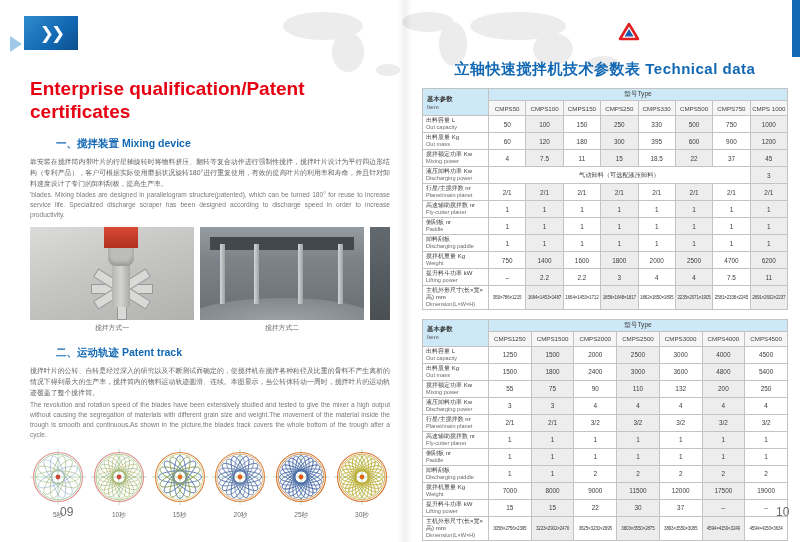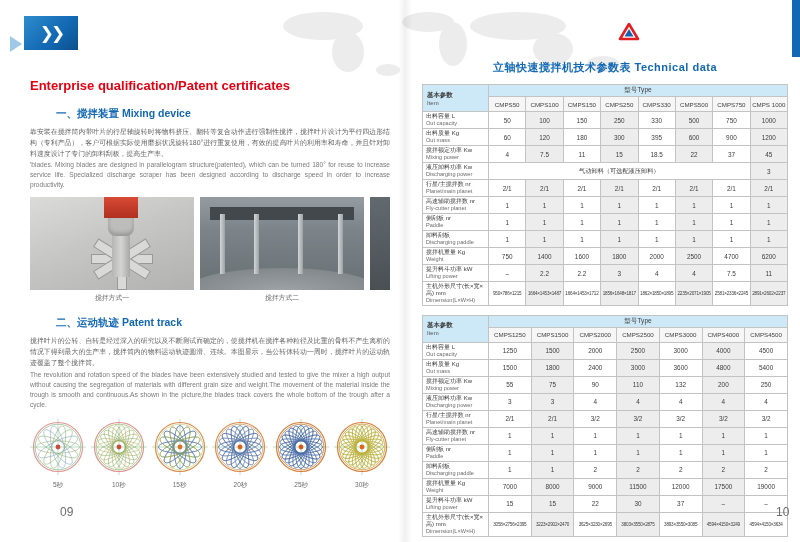--- a/index.html
+++ b/index.html
@@ -19,21 +19,21 @@
   .slogan .en{color:#9a9a9a;font-size:6.5px;}
   .worldmap{position:absolute;left:268px;top:4px;}
   .conele{position:absolute;left:618px;top:22px;display:flex;align-items:center;gap:4px;}
   .conele .text{font-weight:bold;font-size:13.5px;color:#3b3b3d;letter-spacing:.3px;}
   .edge-bar{position:absolute;right:0;top:0;width:8px;height:57px;background:#1268b3;}
   .gutter{position:absolute;left:398px;top:0;width:14px;height:542px;
           background:linear-gradient(90deg,rgba(0,0,0,0),rgba(0,0,0,.06),rgba(0,0,0,0));}
 
   
   .left-page{position:absolute;left:30px;top:78px;width:360px;}
-  .title-en{color:#e60012;font-weight:bold;font-size:13px;line-height:1.2;}
+  .title-en{color:#e60012;font-weight:bold;font-size:19px;line-height:1.2;}
   .title-cn{color:#4f4f4f;font-size:12.5px;margin-top:5px;}
   .sec-head{color:#1268b3;font-weight:bold;font-size:10.5px;margin-top:13px;margin-left:26px;}
   .para{margin-top:5px;}
   .para .cn{font-size:6.9px;color:#636363;line-height:1.6;text-align:justify;}
   .para .en{font-size:6.6px;color:#7a7a7a;line-height:1.55;text-align:justify;margin-top:1px;}
 
   .photos{display:flex;gap:6px;margin-top:7px;height:93px;}
   .photo{position:relative;overflow:hidden;}
   .photo1{width:164px;background:linear-gradient(160deg,#dbdbd9 0%,#c6c6c4 45%,#b1b1af 100%);}
   .photo1 .motor{position:absolute;left:74px;top:0;width:34px;height:21px;background:linear-gradient(#d84a35,#b03020);}
@@ -52,21 +52,21 @@
 
   .tracks{display:flex;justify-content:space-between;margin-top:9px;}
   .track{width:56px;text-align:center;}
   .track .lbl{font-size:6.5px;color:#6c6c6c;margin-top:2px;}
   .pageno{position:absolute;font-size:12px;color:#6c6c6c;padding-left:24px;}
   .pageno.left{left:36px;top:505px;}
   .pageno.right{left:752px;top:505px;}
 
   
   .right-page{position:absolute;left:422px;top:60px;width:366px;}
-  .rp-title{text-align:center;color:#1268b3;font-weight:bold;font-size:11px;letter-spacing:.5px;}
+  .rp-title{text-align:center;color:#1268b3;font-weight:bold;font-size:15px;letter-spacing:.5px;}
   .spec{border-collapse:collapse;table-layout:fixed;width:366px;margin-top:9px;}
   .spec th,.spec td{border:1px solid #c3c3c3;text-align:center;vertical-align:middle;padding:1px 1px;}
   .spec .item-head{background:#cde9f7;text-align:left;padding:2px 4px;}
   .spec .item-head .lcn{font-size:6.4px;color:#3c3c3c;font-weight:bold;}
   .spec .item-head .len{font-size:6px;color:#555;font-weight:normal;}
   .spec .type-head{background:#cde9f7;font-size:6.6px;color:#3c3c3c;font-weight:normal;}
   .spec .model{font-size:6.2px;color:#444;font-weight:normal;background:#f6f6f6;height:12px;}
   .spec tbody th{text-align:left;padding:1px 3px;font-weight:normal;height:14px;}
   .spec tbody th .lcn{font-size:6px;color:#3c3c3c;line-height:1.2;}
   .spec tbody th .len{font-size:5.6px;color:#6b6b6b;line-height:1.15;}

